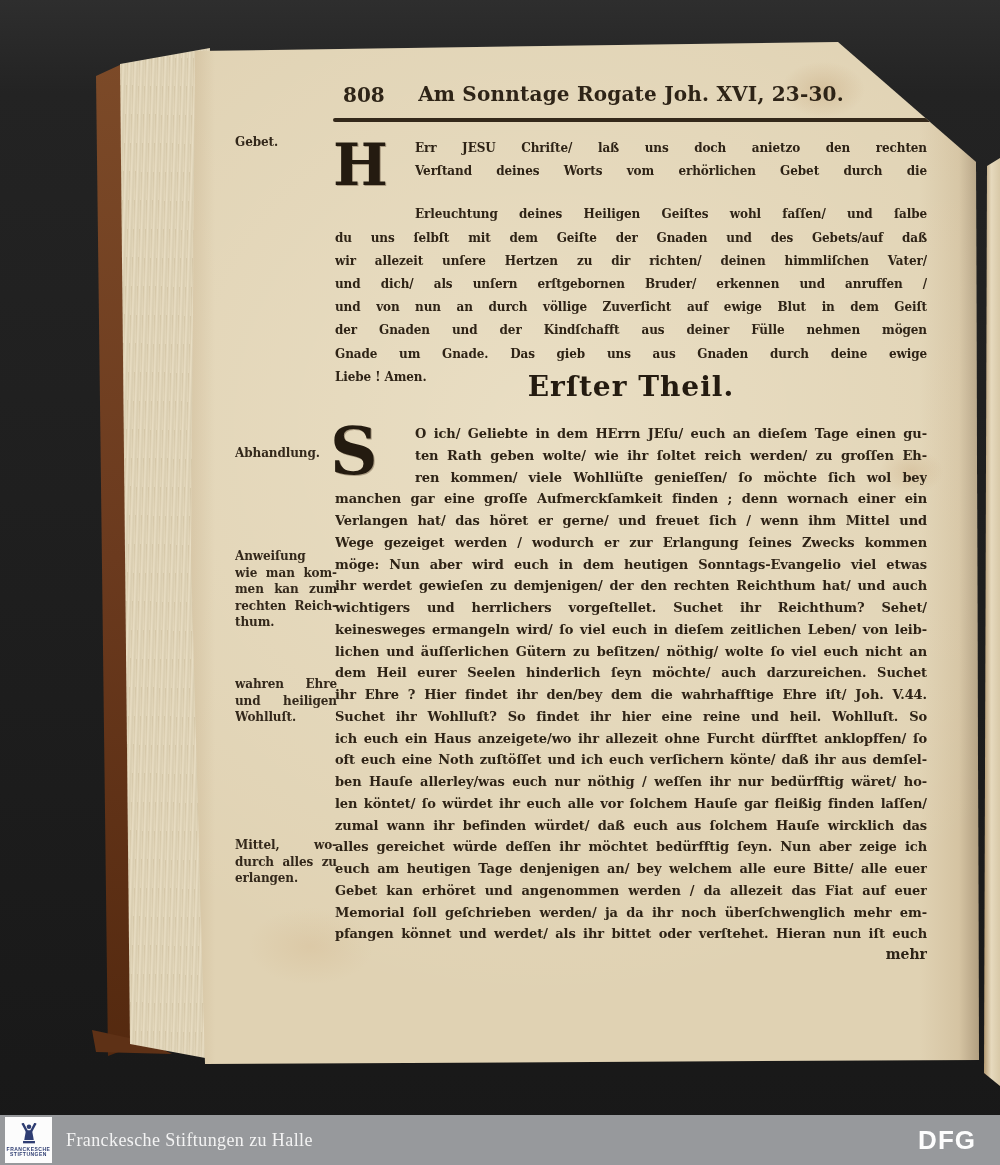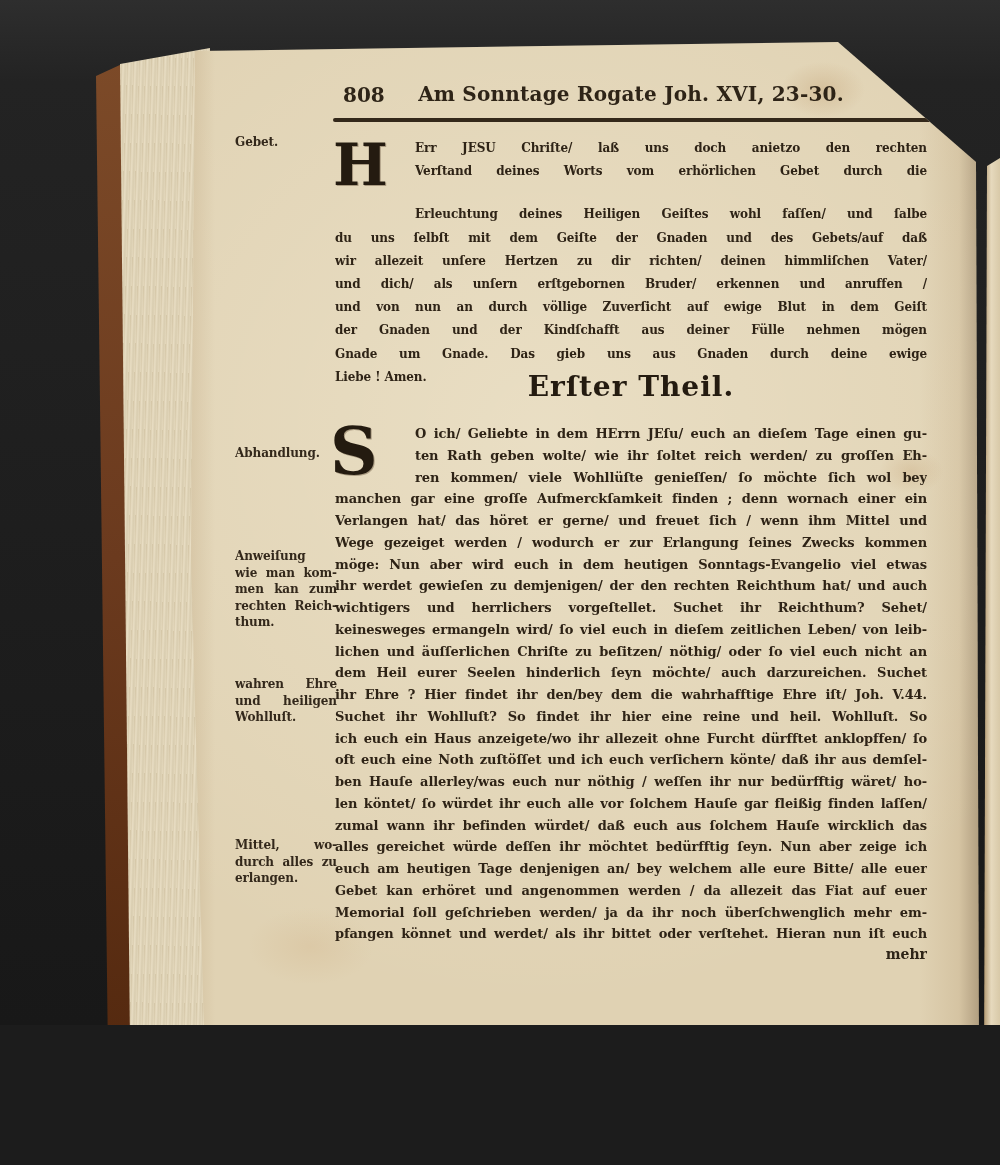--- a/index.html
+++ b/index.html
@@ -1,16 +1,16 @@
 <!DOCTYPE html>
 <html><head>
 <meta charset="utf-8">
 <style>
   html,body{margin:0;padding:0;background:#1c1c1c;}
-  .stage{position:relative;width:1000px;height:1025px;overflow:hidden;
+  .stage{position:relative;width:1000px;height:1165px;overflow:hidden;
          background:linear-gradient(180deg,#2e2e2e 0%,#232323 8%,#1d1d1d 60%,#181818 100%);
          font-family:"DejaVu Serif","Liberation Serif",serif;}
 
   
   .cover{position:absolute;left:88px;top:58px;width:46px;height:1000px;
          clip-path:polygon(8px 18px,34px 6px,46px 988px,20px 998px);
          background:linear-gradient(180deg,#7c4a28,#6b3a1e 50%,#54290f);}
   .cover-bottom{position:absolute;left:88px;top:1028px;width:90px;height:28px;
          clip-path:polygon(4px 2px,60px 14px,84px 26px,8px 24px);
          background:#5e3116;}
@@ -133,21 +133,21 @@
         <div class="tline" style="padding-left: 80px;">O ich/ Geliebte in dem HErrn JEſu/ euch an dieſem Tage einen gu-</div>
         <div class="tline" style="padding-left: 80px;">ten Rath geben wolte/ wie ihr ſoltet reich werden/ zu groſſen Eh-</div>
         <div class="tline" style="padding-left: 80px;">ren kommen/ viele Wohllüſte genieſſen/ ſo möchte ſich wol bey</div>
         <div class="tline">manchen gar eine groſſe Aufmerckſamkeit finden ; denn wornach einer ein</div>
         <div class="tline">Verlangen hat/ das höret er gerne/ und freuet ſich / wenn ihm Mittel und</div>
         <div class="tline">Wege gezeiget werden / wodurch er zur Erlangung ſeines Zwecks kommen</div>
         <div class="tline">möge:  Nun aber wird euch in dem heutigen Sonntags-Evangelio viel etwas</div>
         <div class="tline">ihr werdet gewieſen zu demjenigen/ der den rechten Reichthum hat/ und auch</div>
         <div class="tline">wichtigers und herrlichers vorgeſtellet.   Suchet ihr Reichthum? Sehet/</div>
         <div class="tline">keinesweges ermangeln wird/ ſo viel euch in dieſem zeitlichen Leben/ von leib-</div>
-        <div class="tline">lichen und äuſſerlichen Chriſte zu beſitzen/ nöthig/ oder ſo viel euch nicht an</div>
+        <div class="tline">lichen und äuſſerlichen Gütern zu beſitzen/ nöthig/ wolte ſo viel euch nicht an</div>
         <div class="tline">dem Heil eurer Seelen hinderlich ſeyn möchte/ auch darzureichen.   Suchet</div>
         <div class="tline">ihr Ehre ?  Hier findet ihr den/bey dem die wahrhafftige Ehre iſt/ Joh. V.44.</div>
         <div class="tline">Suchet ihr Wohlluſt?  So findet ihr hier eine reine und heil. Wohlluſt. So</div>
         <div class="tline">ich euch ein Haus anzeigete/wo ihr allezeit ohne Furcht dürfftet anklopffen/ ſo</div>
         <div class="tline">oft euch eine Noth zuſtöſſet und ich euch verſichern könte/ daß ihr aus demſel-</div>
         <div class="tline">ben Hauſe allerley/was euch nur nöthig /  weſſen ihr nur bedürfftig wäret/ ho-</div>
         <div class="tline">len köntet/ ſo würdet ihr euch alle vor ſolchem Hauſe gar fleißig finden laſſen/</div>
         <div class="tline">zumal wann ihr befinden würdet/ daß euch aus ſolchem Hauſe wircklich das</div>
         <div class="tline">alles gereichet würde deſſen ihr möchtet bedürfftig ſeyn.   Nun aber zeige ich</div>
         <div class="tline">euch am heutigen Tage denjenigen an/ bey welchem alle eure Bitte/ alle euer</div>

